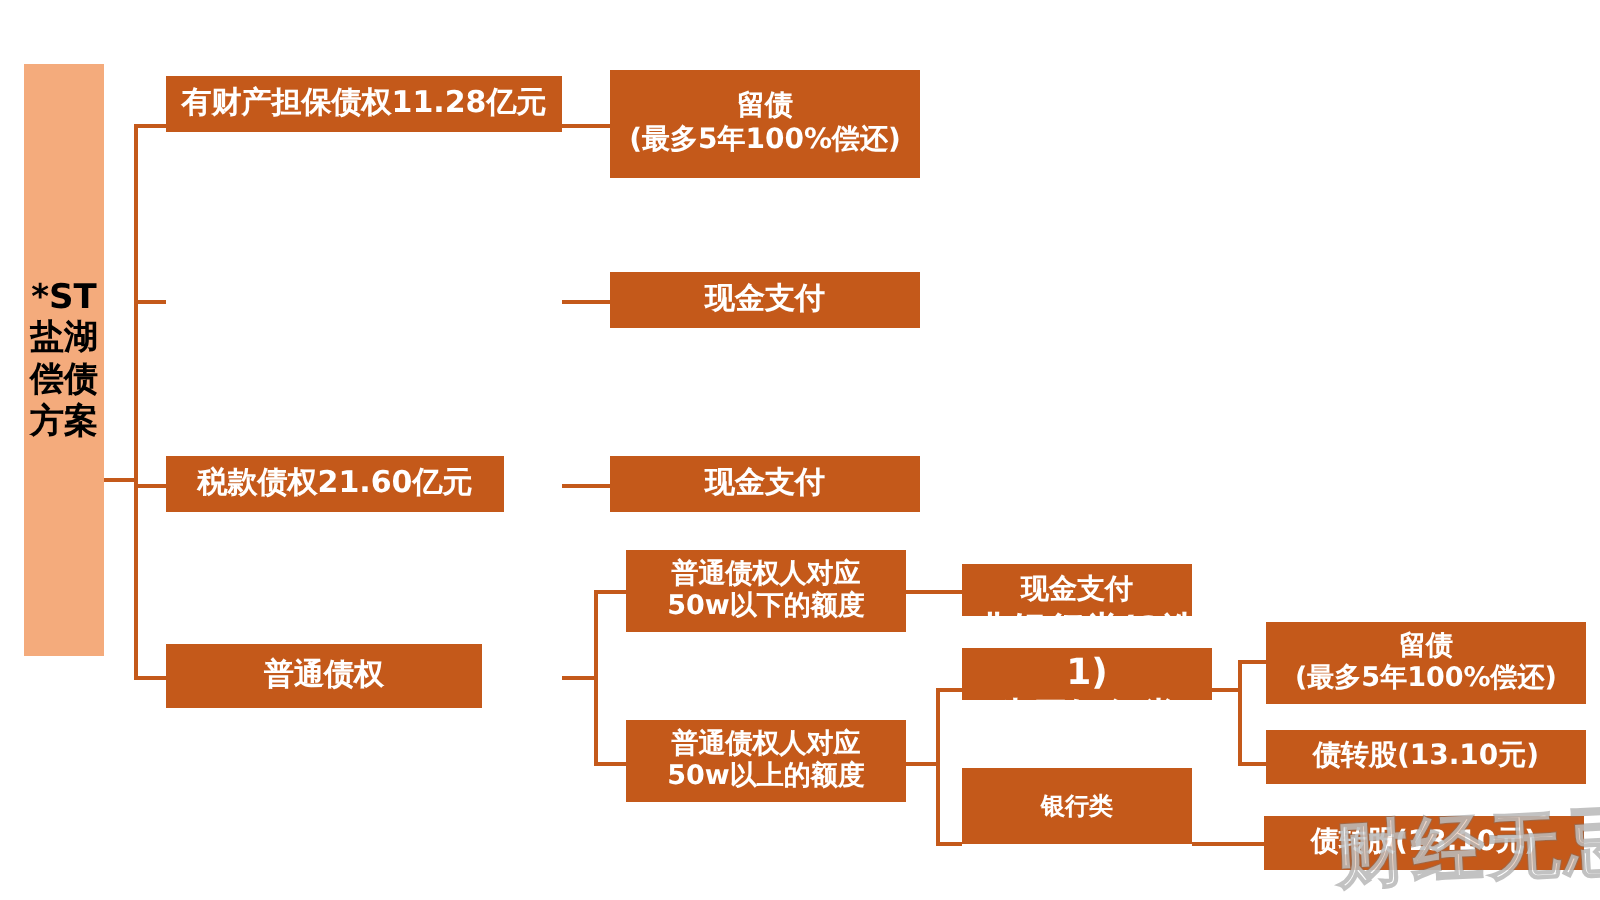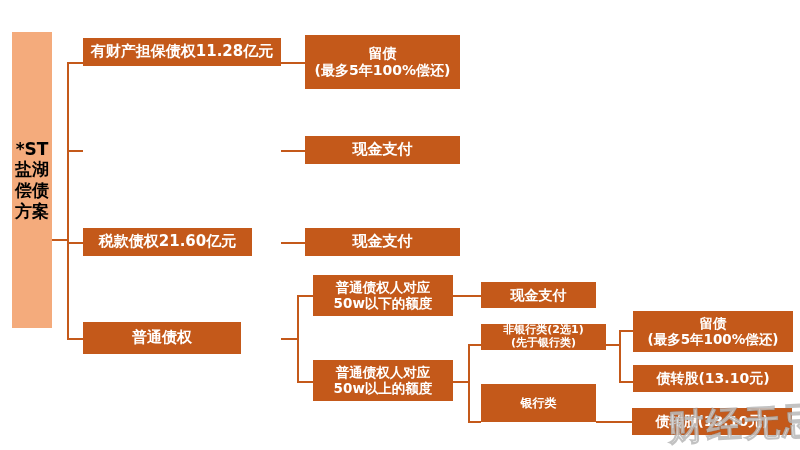--- a/index.html
+++ b/index.html
@@ -112,21 +112,21 @@
 50w以上的额度</div>
 
   <div class="conn h" style="left:453px; top:295px; width:28px;"></div>
   <div class="node" style="left:481px; top:282px; width:115px; height:26px; font-size:14px;">现金支付</div>
 
   <div class="conn h" style="left:453px; top:381px; width:17px;"></div>
   <div class="conn v" style="left:468px; top:344px; height:77px;"></div>
   <div class="conn h" style="left:468px; top:344px; width:13px;"></div>
   <div class="conn h" style="left:468px; top:421px; width:13px;"></div>
 
-  <div class="node" style="left:481px; top:324px; width:125px; height:26px; font-size:11px;">非银行类(2选1)
+  <div class="node" style="left:481px; top:324px; width:125px; height:26px; font-size:18px;">非银行类(2选1)
 (先于银行类)</div>
 
   <div class="node" style="left:481px; top:384px; width:115px; height:38px; font-size:12px;">银行类</div>
 
   <div class="conn h" style="left:606px; top:344px; width:15px;"></div>
   <div class="conn v" style="left:619px; top:330px; height:53px;"></div>
   <div class="conn h" style="left:619px; top:330px; width:14px;"></div>
   <div class="conn h" style="left:619px; top:381px; width:14px;"></div>
 
   <div class="node" style="left:633px; top:311px; width:160px; height:41px; font-size:13.5px;">留债

